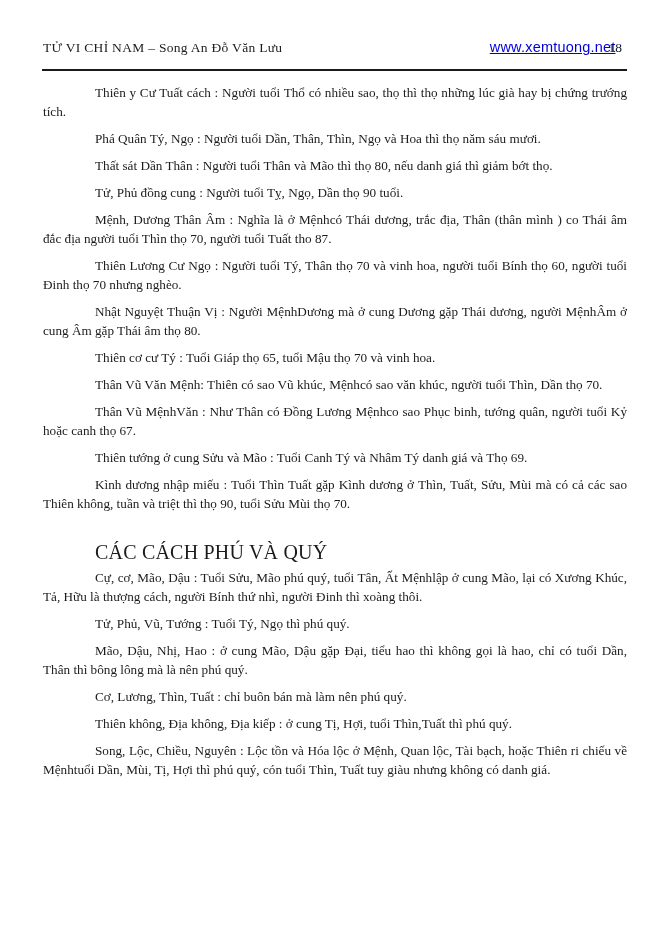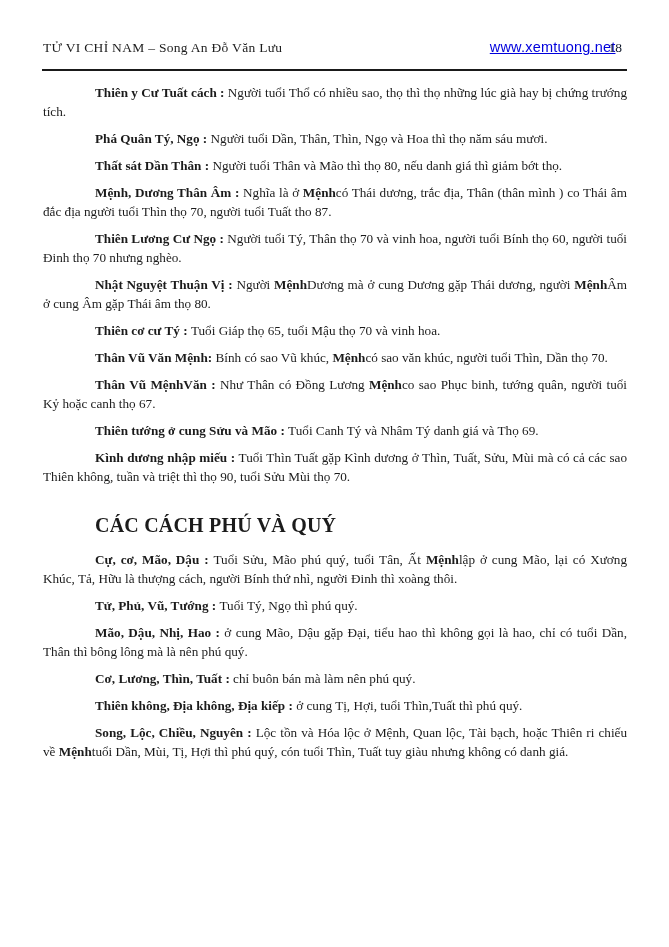--- a/index.html
+++ b/index.html
@@ -49,50 +49,51 @@
   .content {
     padding: 12px 42px 0 43px;
     font-size: 13.2px;
     line-height: 19px;
     text-align: justify;
   }
   .content p {
     margin: 0 0 8px 0;
     text-indent: 52px;
   }
-  .content .bold { font-weight: bold; }
+  .content .bold { font-weight: normal; }
   .section-heading {
-    font-weight: bold;
+    font-weight: normal;
     font-size: 20px;
     line-height: 24px;
-    margin: 27px 0 13px 52px;
+    margin: 27px 0 4px 52px;
     text-align: left;
     letter-spacing: 0.2px;
   }
 </style>
 </head>
 <body>
 
 <div class="page">
   <div class="header">
     <span class="header-title">TỬ VI CHỈ NAM – Song An Đỗ Văn Lưu</span>
     <span class="header-right">
       <span class="site-link" style="color: rgb(0, 0, 221);">www.xemtuong.net</span><span class="page-num">18</span>
     </span>
   </div>
   <hr class="header-rule">
   <div class="content">
       <p><span class="bold">Thiên y Cư Tuất cách : </span><span class="regular">Người tuổi Thổ có nhiều sao, thọ thì thọ những lúc già hay bị chứng trướng tích.</span></p>
       <p><span class="bold">Phá Quân Tý, Ngọ : </span><span class="regular">Người tuổi Dần, Thân, Thìn, Ngọ và Hoa thì thọ năm sáu mươi.</span></p>
       <p><span class="bold">Thất sát Dần Thân : </span><span class="regular">Người tuổi Thân và Mão thì thọ 80, nếu danh giá thì giảm bớt thọ.</span></p>
+      <p><span class="bold">Tử, Phủ đồng cung : </span><span class="regular">Người tuổi Tỵ, Ngọ, Dần thọ 90 tuổi.</span></p>
       <p><span class="bold">Mệnh, Dương Thân Âm : </span><span class="regular">Nghĩa là ở </span><span class="bold">Mệnh</span><span class="regular">có Thái dương, trắc địa, Thân (thân mình ) co Thái âm đắc địa người tuổi Thìn thọ 70, người tuổi Tuất tho 87.</span></p>
       <p><span class="bold">Thiên Lương Cư Ngọ : </span><span class="regular">Người tuổi Tý, Thân thọ 70 và vinh hoa, người tuổi Bính thọ 60, người tuổi Đinh thọ 70 nhưng nghèo.</span></p>
       <p><span class="bold">Nhật Nguyệt Thuận Vị : </span><span class="regular">Người </span><span class="bold">Mệnh</span><span class="regular">Dương mà ở cung Dương gặp Thái dương, người </span><span class="bold">Mệnh</span><span class="regular">Âm ở cung Âm gặp Thái âm thọ 80.</span></p>
       <p><span class="bold">Thiên cơ cư Tý : </span><span class="regular">Tuổi Giáp thọ 65, tuổi Mậu thọ 70 và vinh hoa.</span></p>
-      <p><span class="bold">Thân Vũ Văn Mệnh: </span><span class="regular">Bính có sao Vũ khúc, </span><span class="bold">Mệnh</span><span class="regular">có sao văn khúc, người tuổi Thìn, Dần thọ 70.</span></p>
+      <p><span class="bold">Thân Vũ Văn Mệnh: </span><span class="regular">Thiên có sao Vũ khúc, </span><span class="bold">Mệnh</span><span class="regular">có sao văn khúc, người tuổi Thìn, Dần thọ 70.</span></p>
       <p><span class="bold">Thân Vũ MệnhVăn : </span><span class="regular">Như Thân có Đồng Lương </span><span class="bold">Mệnh</span><span class="regular">co sao Phục binh, tướng quân, người tuổi Kỷ hoặc canh thọ 67.</span></p>
       <p><span class="bold">Thiên tướng ở cung Sửu và Mão : </span><span class="regular">Tuổi Canh Tý và Nhâm Tý danh giá và Thọ 69.</span></p>
       <p><span class="bold">Kình dương nhập miếu : </span><span class="regular">Tuổi Thìn Tuất gặp Kình dương ở Thìn, Tuất, Sửu, Mùi mà có cả các sao Thiên không, tuần và triệt thì thọ 90, tuổi Sửu Mùi thọ 70.</span></p>
       <div class="section-heading">CÁC CÁCH PHÚ VÀ QUÝ</div>
       <p><span class="bold">Cự, cơ, Mão, Dậu : </span><span class="regular">Tuổi Sửu, Mão phú quý, tuổi Tân, Ất </span><span class="bold">Mệnh</span><span class="regular">lập ở cung Mão, lại có Xương Khúc, Tả, Hữu là thượng cách, người Bính thứ nhì, người Đinh thì xoàng thôi.</span></p>
       <p><span class="bold">Tử, Phủ, Vũ, Tướng : </span><span class="regular">Tuổi Tý, Ngọ thì phú quý.</span></p>
       <p><span class="bold">Mão, Dậu, Nhị, Hao : </span><span class="regular">ở cung Mão, Dậu gặp Đại, tiểu hao thì không gọi là hao, chỉ có tuổi Dần, Thân thì bông lông mà là nên phú quý.</span></p>
       <p><span class="bold">Cơ, Lương, Thìn, Tuất : </span><span class="regular">chỉ buôn bán mà làm nên phú quý.</span></p>
       <p><span class="bold">Thiên không, Địa không, Địa kiếp : </span><span class="regular">ở cung Tị, Hợi, tuổi Thìn,Tuất thì phú quý.</span></p>
       <p><span class="bold">Song, Lộc, Chiều, Nguyên : </span><span class="regular">Lộc tồn và Hóa lộc ở Mệnh, Quan lộc, Tài bạch, hoặc Thiên ri chiếu về </span><span class="bold">Mệnh</span><span class="regular">tuổi Dần, Mùi, Tị, Hợi thì phú quý, cón tuổi Thìn, Tuất tuy giàu nhưng không có danh giá.</span></p>

